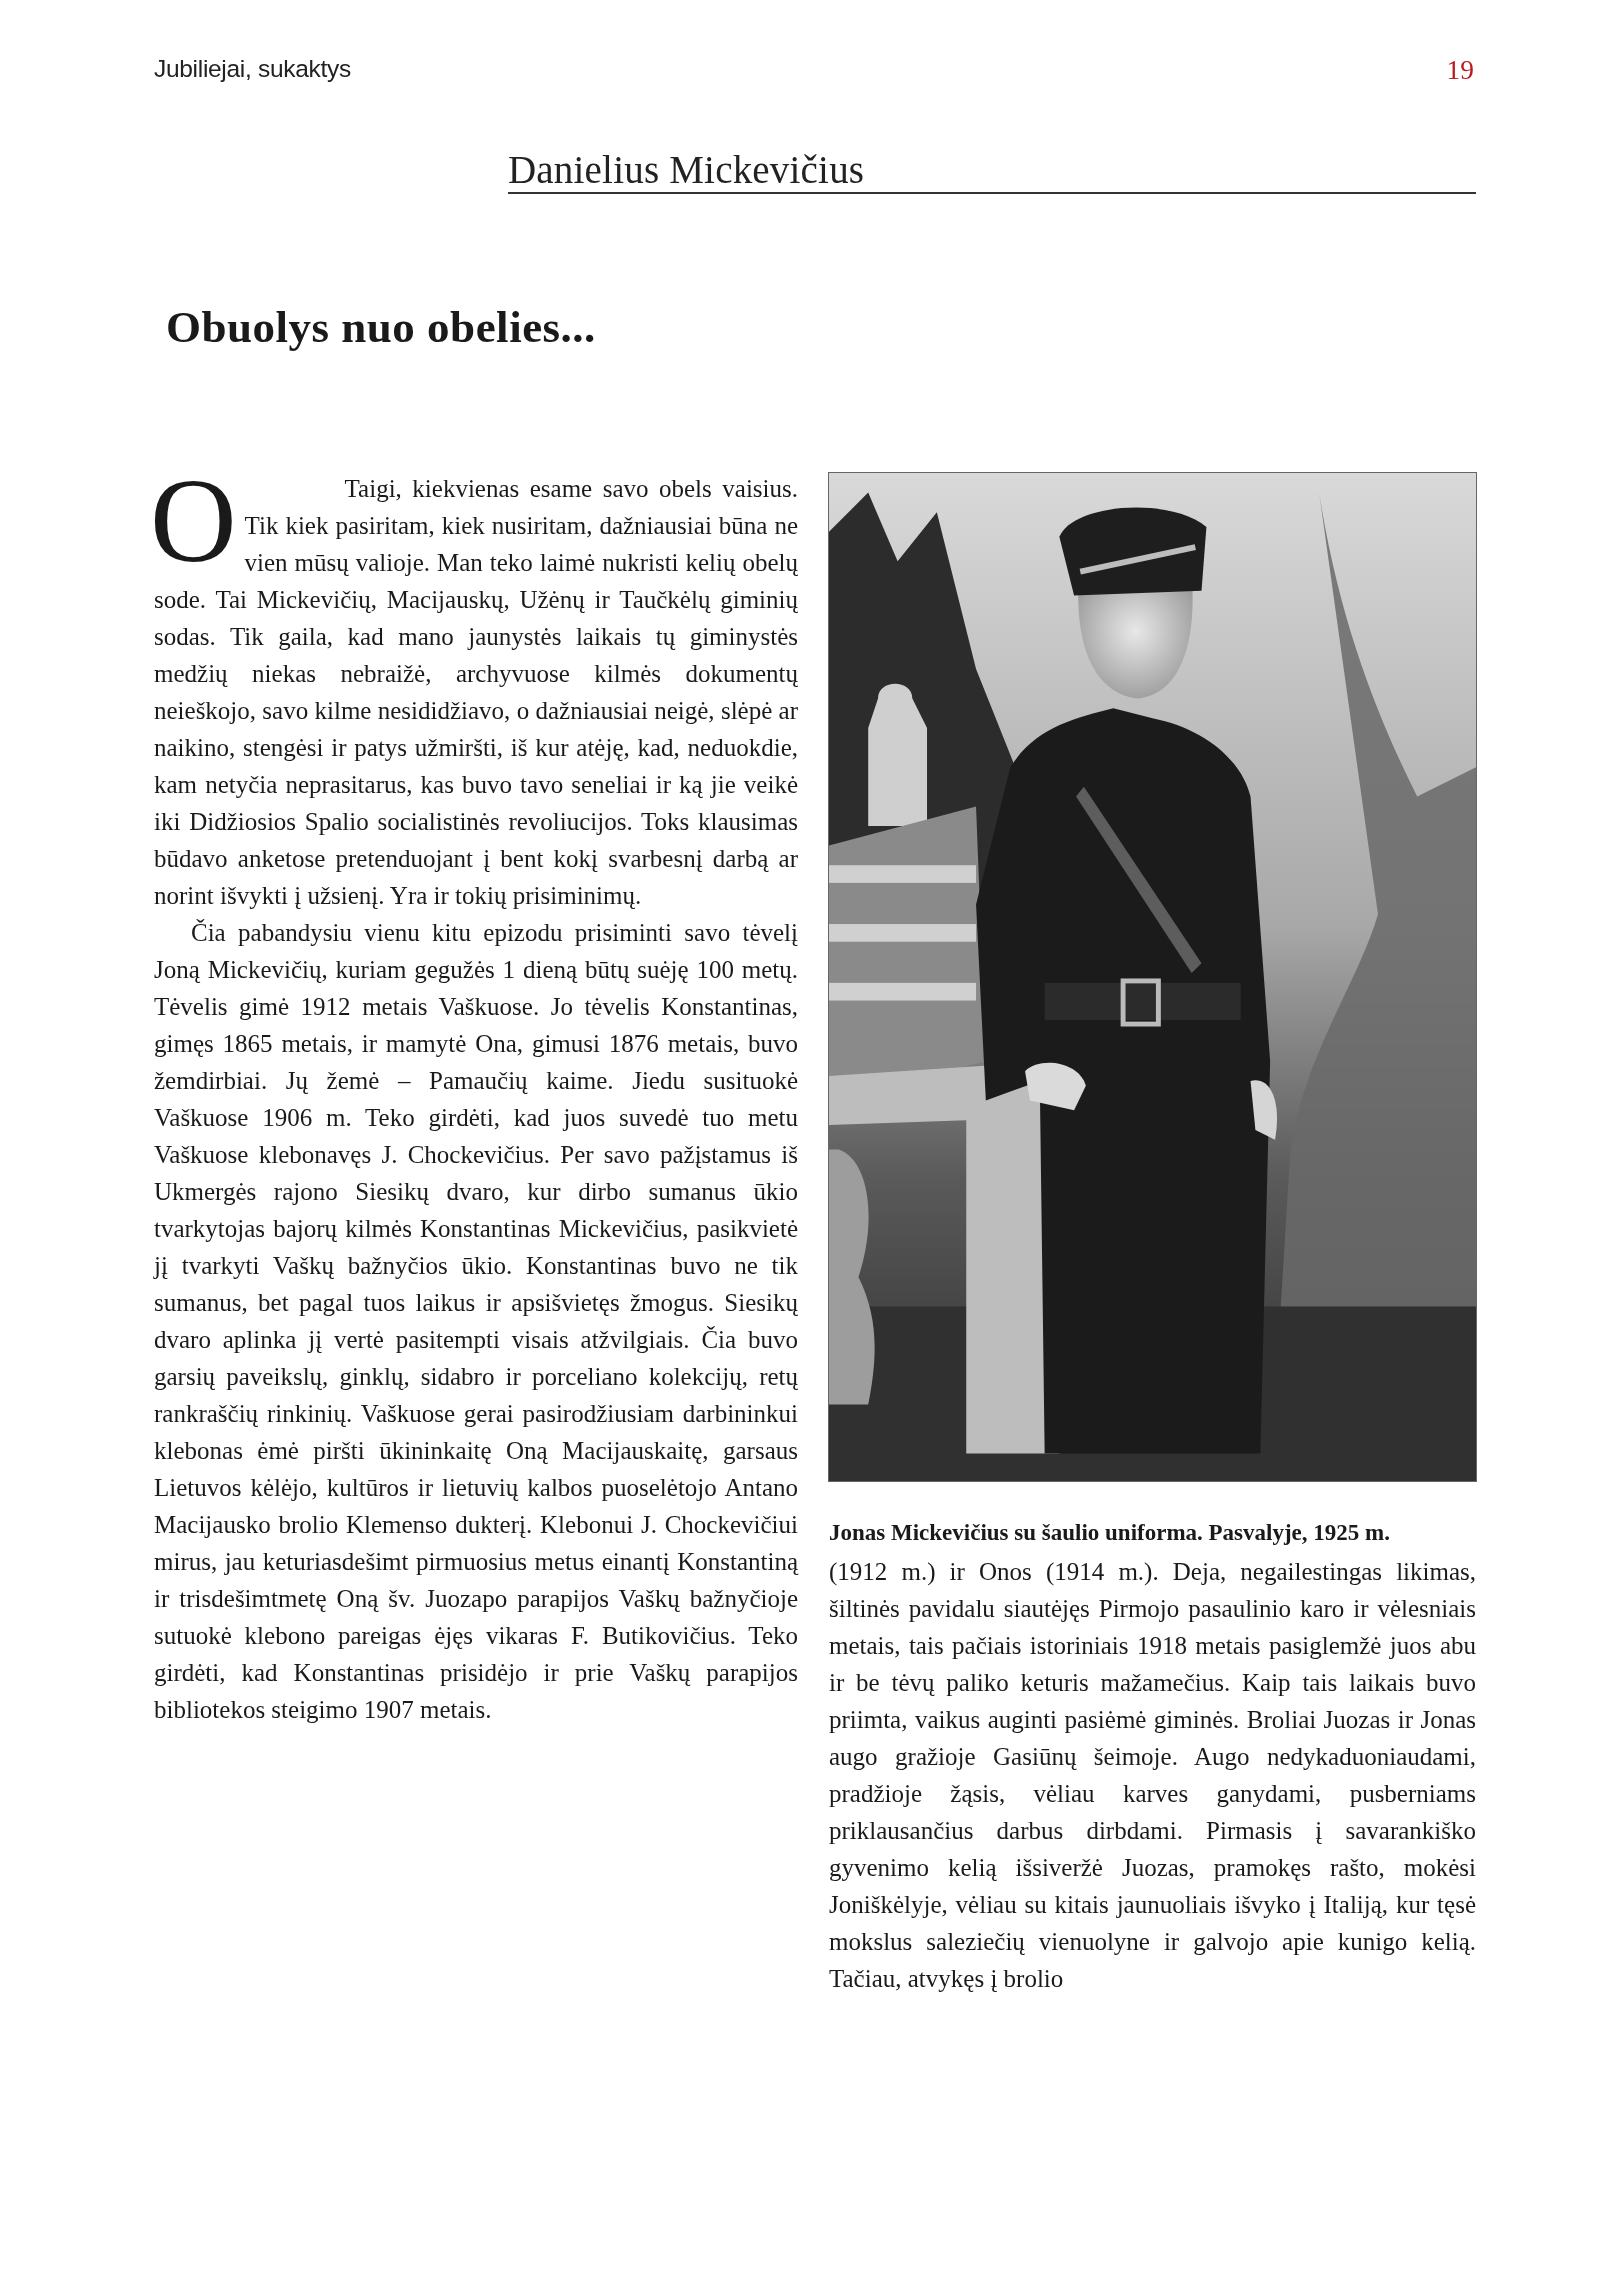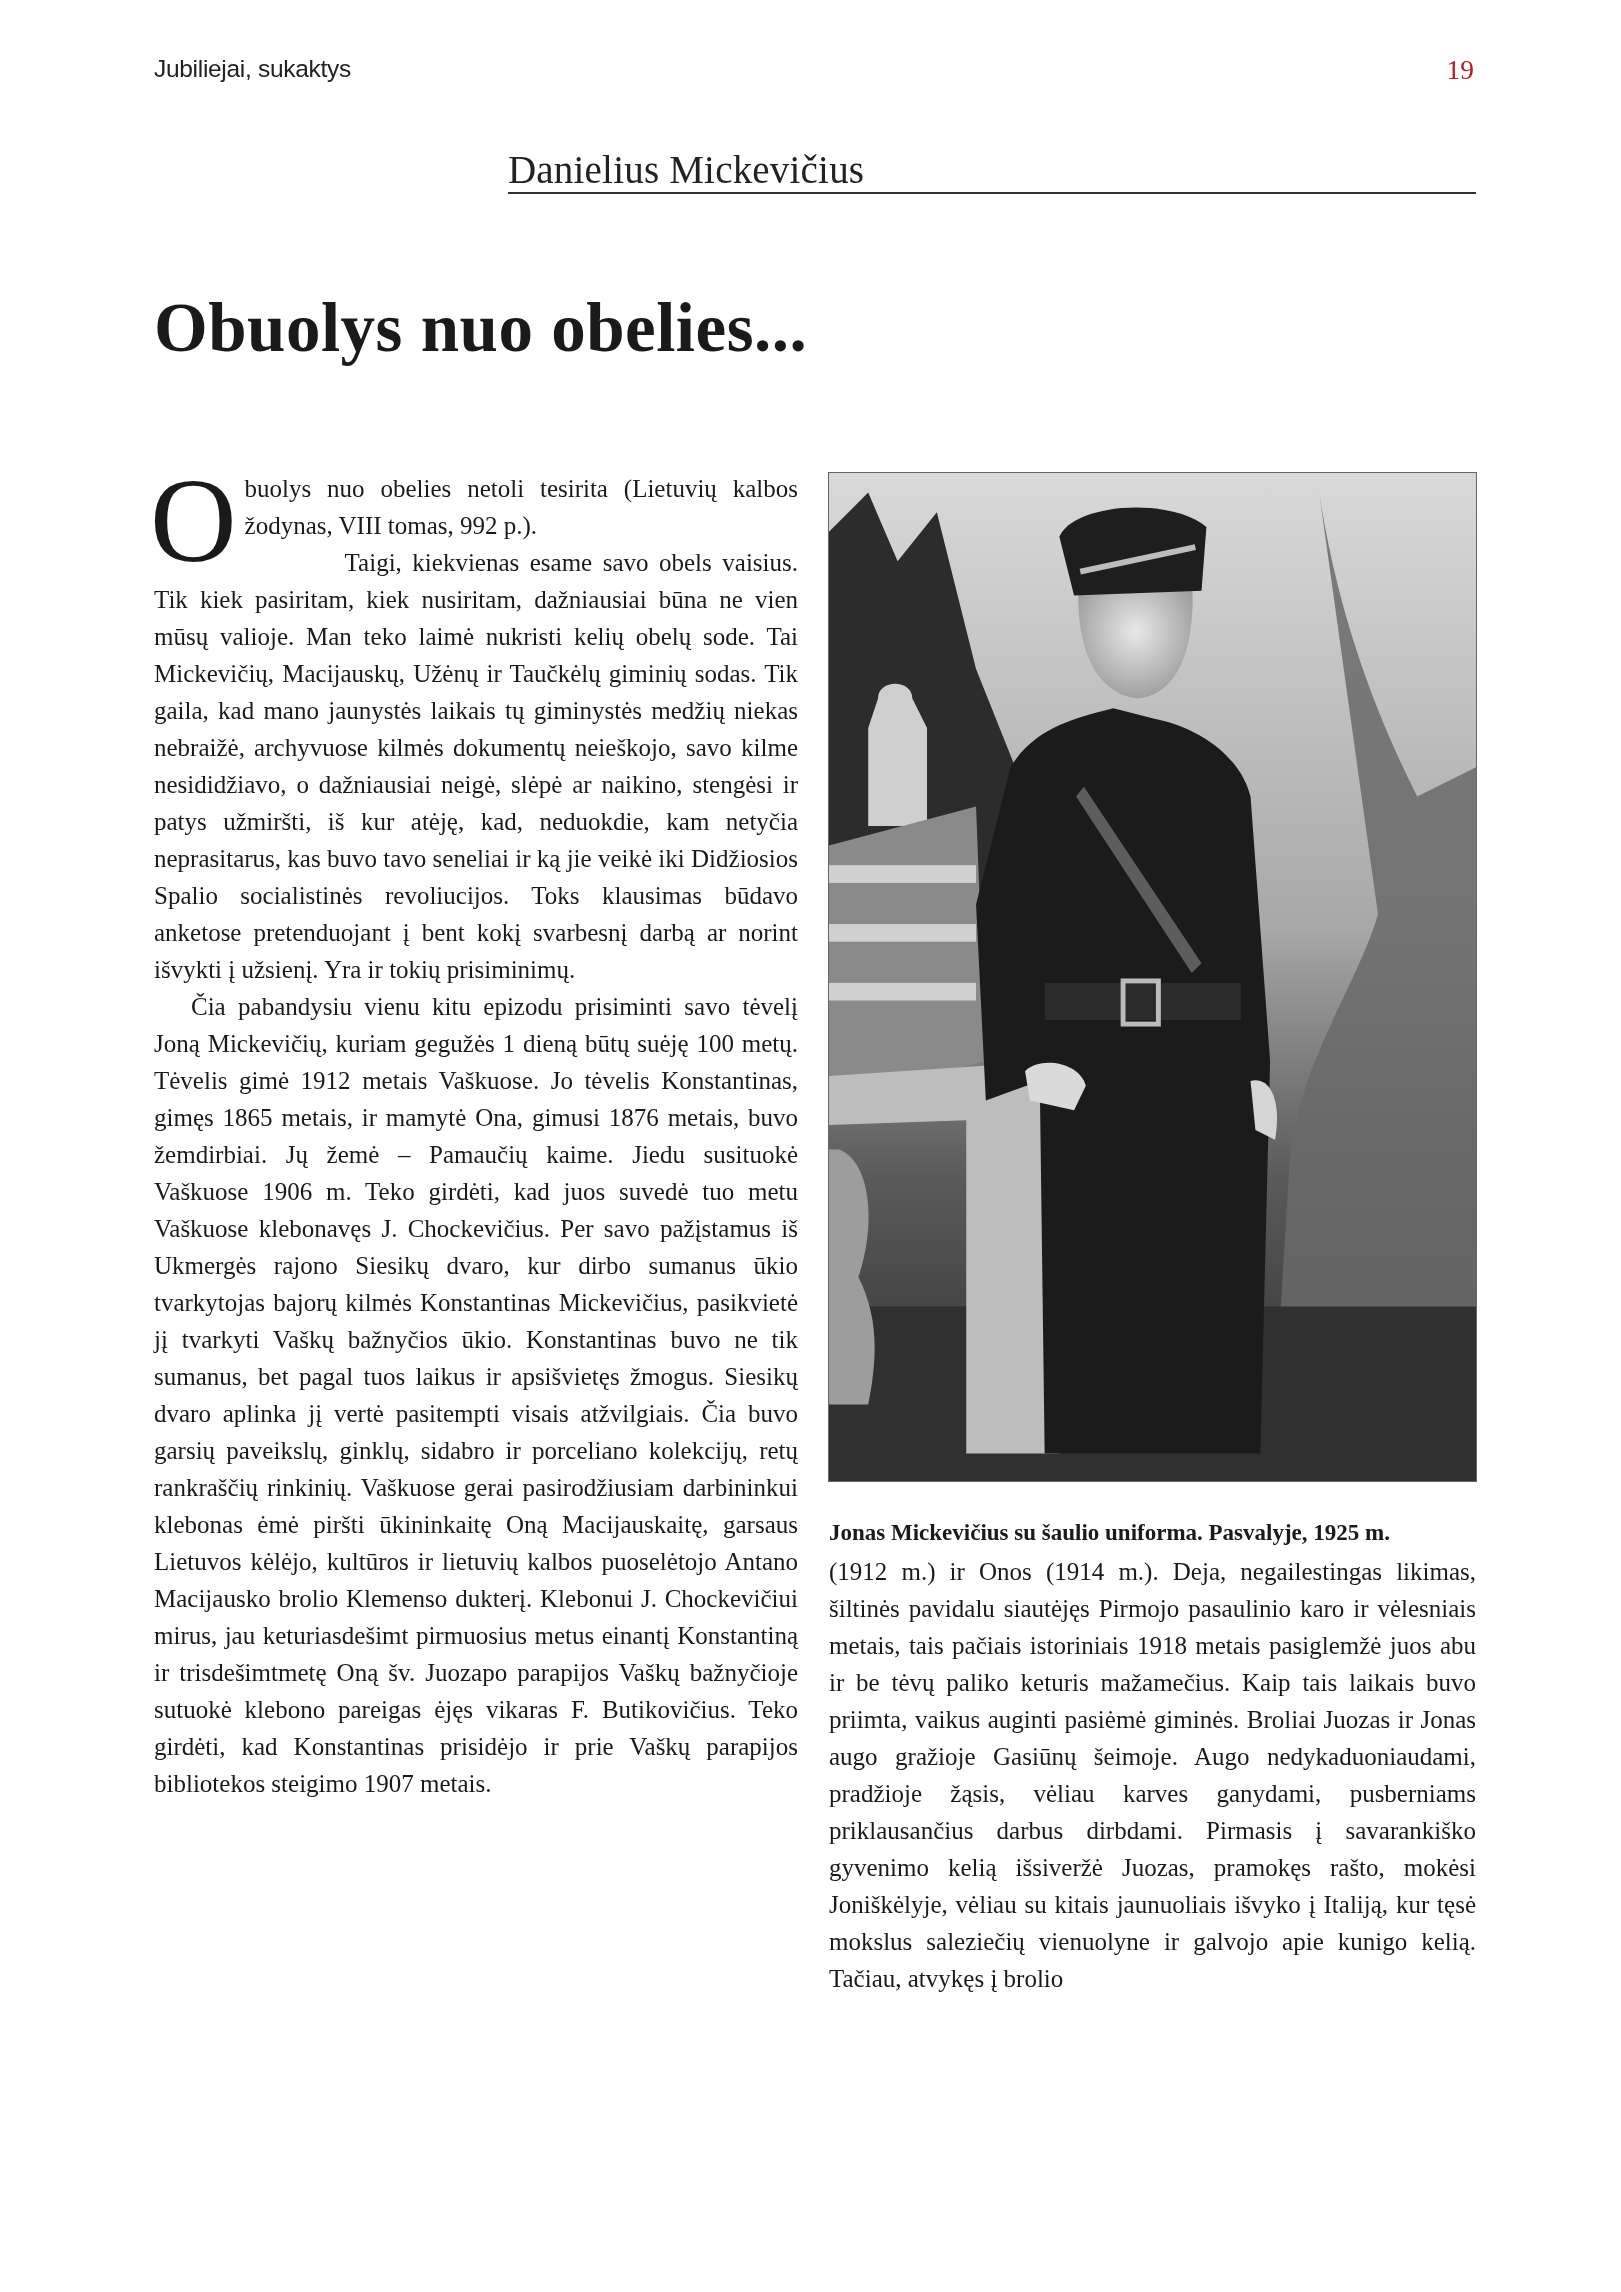--- a/index.html
+++ b/index.html
@@ -1,41 +1,41 @@
 <!DOCTYPE html>
 <html><head>
 <meta charset="utf-8">
 <style>
   html, body { margin: 0; padding: 0; background: #ffffff; }
   body { width: 1621px; height: 2293px; position: relative; overflow: hidden; color: #1a1a1a; }
   .running-head { position: absolute; top: 55px; left: 154px; font-family: Liberation Sans, sans-serif; font-size: 24.5px; color: #222; letter-spacing: -0.3px; }
   .page-num { position: absolute; top: 55px; right: 147px; font-family: "Liberation Serif", serif; font-size: 27.4px; color: #b91c1c; }
   .author { position: absolute; top: 147px; left: 508px; width: 968px; font-family: "Liberation Serif", serif; font-size: 39px; color: #222; padding-bottom: 0; border-bottom: 2px solid #333; letter-spacing: 0.2px; }
-  .title { position: absolute; top: 289px; left: 154px; font-family: "Liberation Serif", serif; font-weight: bold; font-size: 69px; color: #1a1a1a; letter-spacing: 0.5px; margin: 0; }
+  .title { position: absolute; top: 289px; left: 154px; font-family: "Liberation Serif", serif; font-weight: bold; font-size: 45px; color: #1a1a1a; letter-spacing: 0.5px; margin: 12px; }
   .col { position: absolute; font-family: "Liberation Serif", serif; font-size: 25px; line-height: 37px; text-align: justify; hyphens: manual; }
   .col-left { left: 154px; top: 470px; width: 644px; }
   .col-right { left: 829px; top: 1553px; width: 647px; }
   .col p { margin: 0; text-indent: 37px; }
   .col p.first { text-indent: 0; }
   .dropcap { float: left; font-family: "Liberation Serif", serif; font-size: 120px; line-height: 94px; margin: 3.9px 7.8px 0 -3.9px; color: #1a1a1a; }
   .photo { position: absolute; left: 828px; top: 472px; width: 647px; height: 1008px; overflow: hidden; border: 1px solid #666; background: #3a3a3a; }
   .photo svg { display: block; width: 100%; height: 100%; }
   .caption { position: absolute; left: 829px; top: 1520px; width: 647px; font-family: "Liberation Serif", serif; font-weight: bold; font-size: 23px; color: #1a1a1a; white-space: nowrap; }
 </style>
 </head>
 <body>
 
 <div class="running-head">Jubiliejai, sukaktys</div>
 <div class="page-num">19</div>
 
 <div class="author">Danielius Mickevičius</div>
 <h1 class="title">Obuolys nuo obelies...</h1>
 
 <div class="col col-left">
-  <p class="first"><span class="dropcap">O</span><span>buolys nuo obelies netoli tesirita (Lietuvių kalbos žodynas, VIII tomas, 992 p.).</span></p>
+  <p class="first"><span class="dropcap">O</span></p>
   <p style="text-indent:100px">Taigi, kiekvienas esame savo obels vaisius. Tik kiek pasiritam, kiek nusiritam, dažniausiai būna ne vien mūsų valioje. Man teko laimė nukristi kelių obelų sode. Tai Mickevičių, Macijauskų, Užėnų ir Taučkėlų giminių sodas. Tik gaila, kad mano jaunystės laikais tų giminystės medžių niekas nebraižė, archyvuose kilmės dokumentų neieškojo, savo kilme nesididžiavo, o dažniausiai neigė, slėpė ar naikino, stengėsi ir patys užmiršti, iš kur atėję, kad, neduokdie, kam netyčia neprasitarus, kas buvo tavo seneliai ir ką jie veikė iki Didžiosios Spalio socialistinės revoliucijos. Toks klausimas  būdavo anketose pretenduojant į bent kokį svarbesnį darbą ar norint išvykti į užsienį. Yra ir tokių prisiminimų.</p>
   <p>Čia pabandysiu vienu kitu epizodu prisiminti savo tėvelį Joną Mickevičių, kuriam gegužės 1 dieną būtų suėję 100 metų. Tėvelis gimė 1912 metais Vaškuose. Jo tėvelis Konstantinas, gimęs 1865 metais, ir mamytė Ona, gimusi 1876 metais, buvo žemdirbiai. Jų žemė – Pamaučių kaime. Jiedu susituokė Vaškuose 1906 m. Teko girdėti, kad juos suvedė tuo metu Vaškuose klebonavęs J. Chockevičius. Per savo pažįstamus iš Ukmergės rajono Siesikų dvaro, kur dirbo sumanus ūkio tvarkytojas bajorų kilmės Konstantinas Mickevičius, pasikvietė jį tvarkyti Vaškų bažnyčios ūkio. Konstantinas buvo ne tik sumanus, bet pagal tuos laikus ir apsišvietęs žmogus. Siesikų dvaro aplinka jį vertė pasitempti visais atžvilgiais. Čia buvo garsių paveikslų, ginklų, sidabro ir porceliano kolekcijų, retų rankraščių rinkinių. Vaškuose gerai pasirodžiusiam darbininkui klebonas ėmė piršti ūkininkaitę Oną Macijauskaitę, garsaus Lietuvos kėlėjo, kultūros ir lietuvių kalbos puoselėtojo Antano Macijausko brolio Klemenso dukterį. Klebonui J. Chockevičiui mirus, jau keturiasdešimt pirmuosius metus einantį Konstantiną ir trisdešimtmetę Oną šv. Juozapo parapijos Vaškų bažnyčioje sutuokė klebono pareigas ėjęs vikaras F. Butikovičius. Teko girdėti, kad Konstantinas prisidėjo ir prie Vaškų parapijos bibliotekos steigimo 1907 metais.</p>
 </div>
 
 <div class="photo">
   <svg viewBox="0 0 660 1028" preserveAspectRatio="none">
     <defs>
       <linearGradient id="sky" x1="0" y1="0" x2="0" y2="1">
         <stop offset="0" stop-color="#d9d9d9"></stop>
         <stop offset="0.45" stop-color="#a8a8a8"></stop>

